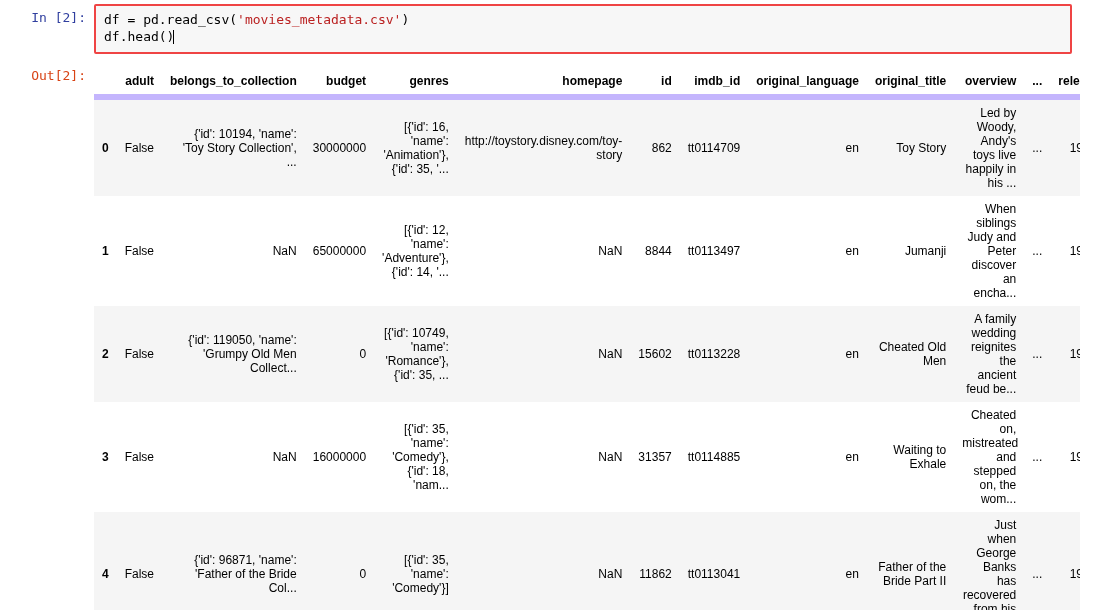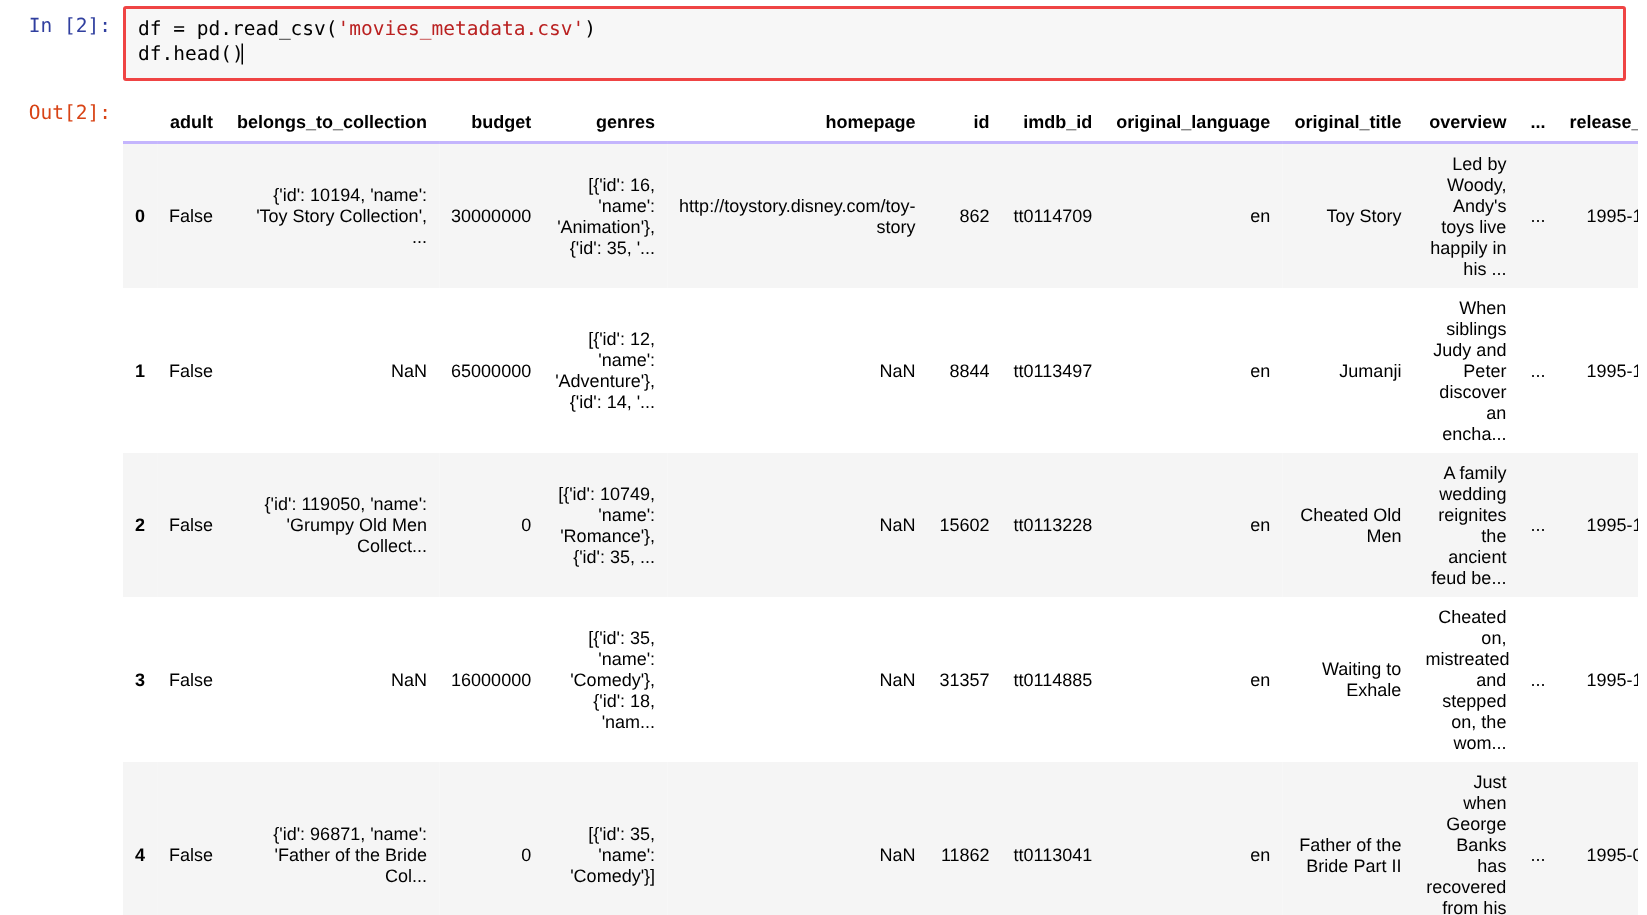--- a/index.html
+++ b/index.html
@@ -8,21 +8,21 @@
     padding: 0;
     font-family: "Helvetica Neue", Helvetica, Arial, sans-serif;
     font-size: 13px;
     color: #000;
     background: #fff;
     width: 1098px;
   }
   .cell {
     display: flex;
     align-items: flex-start;
-    padding: 4px 4px;
+    padding: 4px 16px;
   }
   .prompt {
     width: 78px;
     min-width: 78px;
     text-align: right;
     padding: 6px 8px 0 0;
     font-family: monospace;
     font-size: 13px;
   }
   .prompt.in { color: #303F9F; }
@@ -54,21 +54,21 @@
     margin-top: 6px;
   }
   table.dataframe th, table.dataframe td {
     text-align: right;
     padding: 6px 8px;
     vertical-align: middle;
     border: none;
     white-space: normal;
   }
   table.dataframe thead th {
-    border-bottom: 2px solid #c4b5fd;
+    border-bottom: 6px solid #c4b5fd;
     font-weight: bold;
     background: #fff;
     white-space: nowrap;
   }
   table.dataframe tbody th {
     font-weight: bold;
     background: inherit;
   }
   table.dataframe tbody tr:nth-child(odd) {
     background: #f5f5f5;

